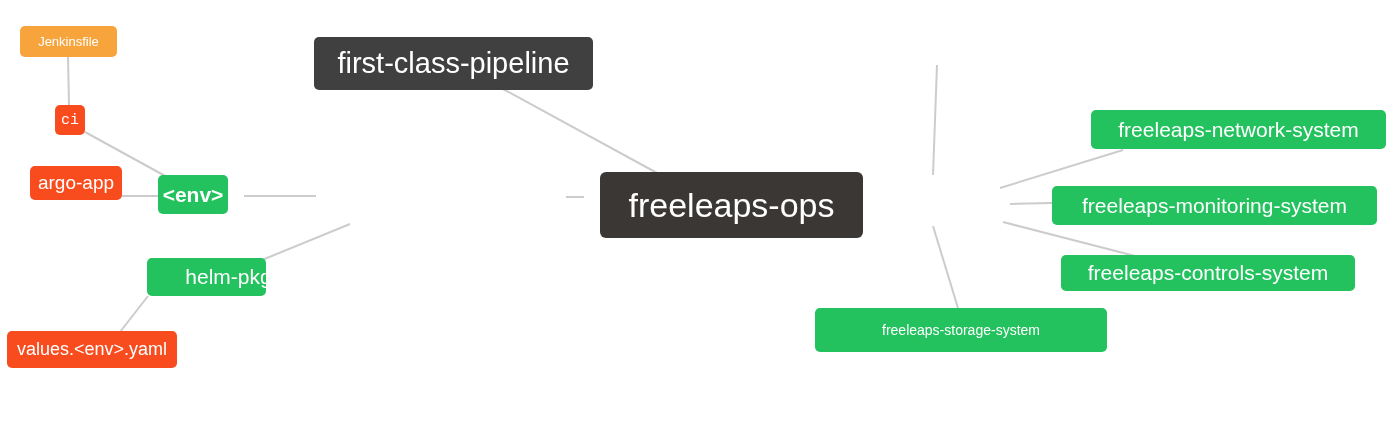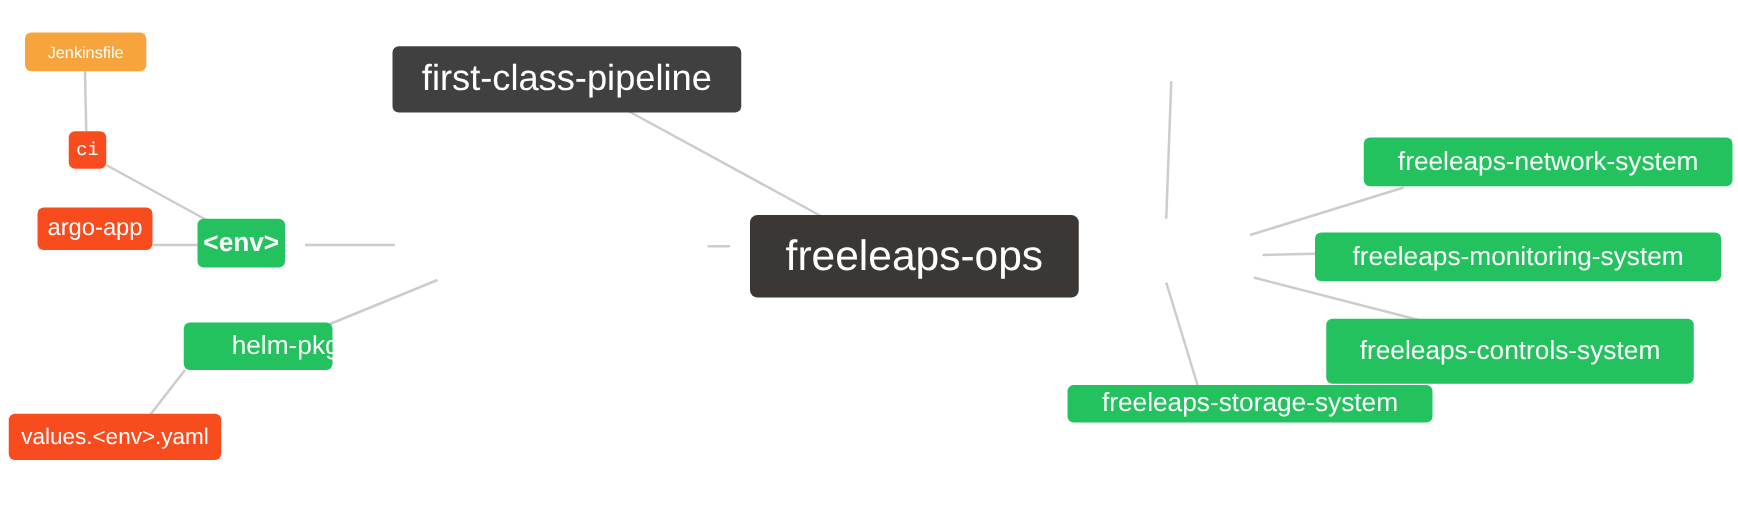--- a/index.html
+++ b/index.html
@@ -37,22 +37,22 @@
   #n-env         { left: 158px;  top: 175px; width: 70px;  height: 39px; font-size: 21px; font-weight: bold; }
   #n-helm-pkg    { left: 147px;  top: 258px; width: 119px; height: 38px; font-size: 21px; padding-left: 44px; }
   #n-values      { left: 7px;    top: 331px; width: 170px; height: 37px; font-size: 18px; }
   #n-service     { left: 316px;  top: 171px; width: 250px; height: 53px; font-size: 29px; }
   #n-pipeline    { left: 314px;  top: 37px;  width: 279px; height: 53px; font-size: 29px; }
   #n-ops         { left: 584px;  top: 172px; width: 263px; height: 66px; font-size: 34px; margin-left: 16px; }
   #n-manifests   { left: 851px;  top: 174px; width: 160px; height: 53px; font-size: 28px; }
   #n-devops      { left: 797px;  top: 29px;  width: 280px; height: 37px; font-size: 21px; }
   #n-network     { left: 1055px; top: 110px; width: 295px; height: 39px; font-size: 21px; margin-left: 36px; }
   #n-monitoring  { left: 1052px; top: 186px; width: 325px; height: 39px; font-size: 21px; }
-  #n-controls    { left: 1061px; top: 255px; width: 294px; height: 52px; font-size: 21px; }
-  #n-storage     { left: 854px;  top: 308px; width: 292px; height: 30px; font-size: 21px; }
+  #n-controls    { left: 1061px; top: 255px; width: 294px; height: 36px; font-size: 21px; }
+  #n-storage     { left: 815px;  top: 308px; width: 292px; height: 44px; font-size: 14px; }
 </style>
 </head>
 <body>
 
 <div id="canvas">
 
   <svg id="edges" width="1390" height="421" viewBox="0 0 1390 421" aria-hidden="true">
     <line x1="68" y1="57" x2="69" y2="105"></line>
     <line x1="85" y1="132" x2="167" y2="177"></line>
     <line x1="122" y1="196" x2="158" y2="196"></line>

